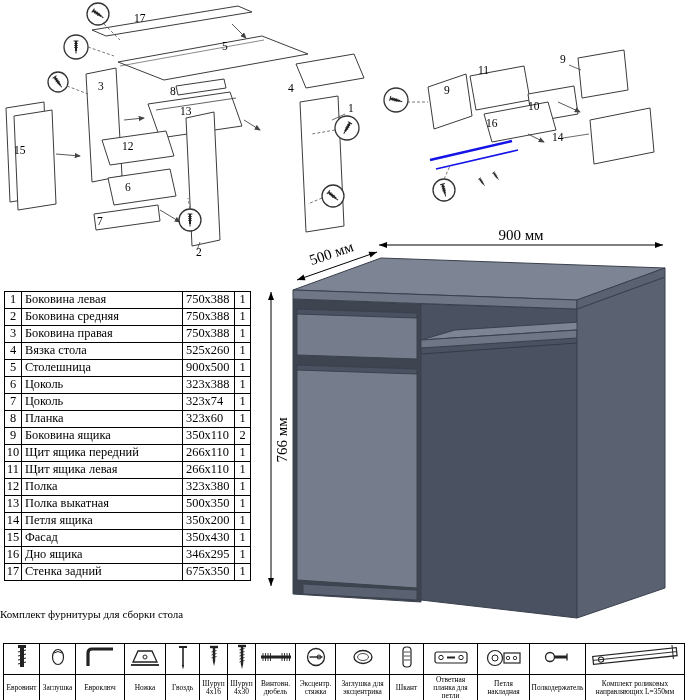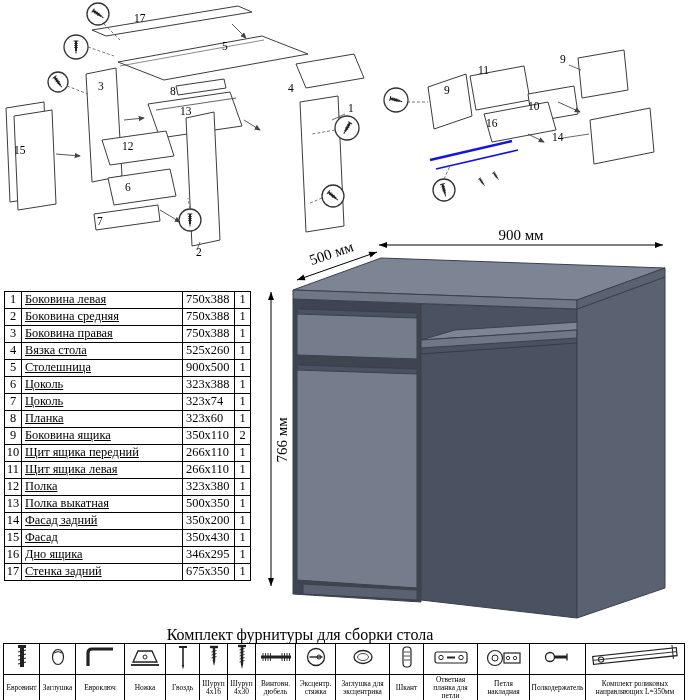--- a/index.html
+++ b/index.html
@@ -8,26 +8,26 @@
     width:689px; height:700px; overflow:hidden;
     font-family:"Liberation Serif", serif; color:#000;
   }
   .sheet { position:relative; width:689px; height:700px; background:#fff; overflow:hidden; }
   .abs { position:absolute; }
 
   
   table.parts { border-collapse:collapse; font-size:12.4px; line-height:1.05; }
   table.parts td { border:1px solid #000; height:17px; white-space:nowrap; overflow:hidden; }
   td.c-num  { width:17px; text-align:center; padding:0 1px; }
-  td.c-name { width:161px; padding:0 3px;text-decoration:underline; }
+  td.c-name { width:161px; padding:0 3px; }
   td.c-size { width:52px; padding:0 3px;margin-left:12px; }
   td.c-qty  { width:16px; text-align:center; padding:0 1px; }
 
   
-  .hw-title { position:absolute; left:0; top:626px; width:600px; text-align:center; font-size:16px; }
+  .hw-title { position:absolute; left:0; top:608px; width:600px; font-size:11px; }
   table.hw { border-collapse:collapse; table-layout:fixed; }
   table.hw td { border:1px solid #000; text-align:center; vertical-align:middle; overflow:hidden; padding:0; }
   tr.hw-icons td { height:28px; }
   tr.hw-labels td { height:16px; font-size:7.4px; line-height:1.05; padding:1px; }
 
   svg text { font-family:"Liberation Serif", serif; }
 </style>
 </head>
 <body>
 
@@ -290,21 +290,21 @@
           <td class="c-qty">1</td>
         </tr>
       <tr>
           <td class="c-num">13</td>
           <td class="c-name">Полка выкатная</td>
           <td class="c-size">500x350</td>
           <td class="c-qty">1</td>
         </tr>
       <tr>
           <td class="c-num">14</td>
-          <td class="c-name">Фасад задний</td>
+          <td class="c-name">Петля ящика</td>
           <td class="c-size">350x200</td>
           <td class="c-qty">1</td>
         </tr>
       <tr>
           <td class="c-num">15</td>
           <td class="c-name">Фасад</td>
           <td class="c-size">350x430</td>
           <td class="c-qty">1</td>
         </tr>
       <tr>

